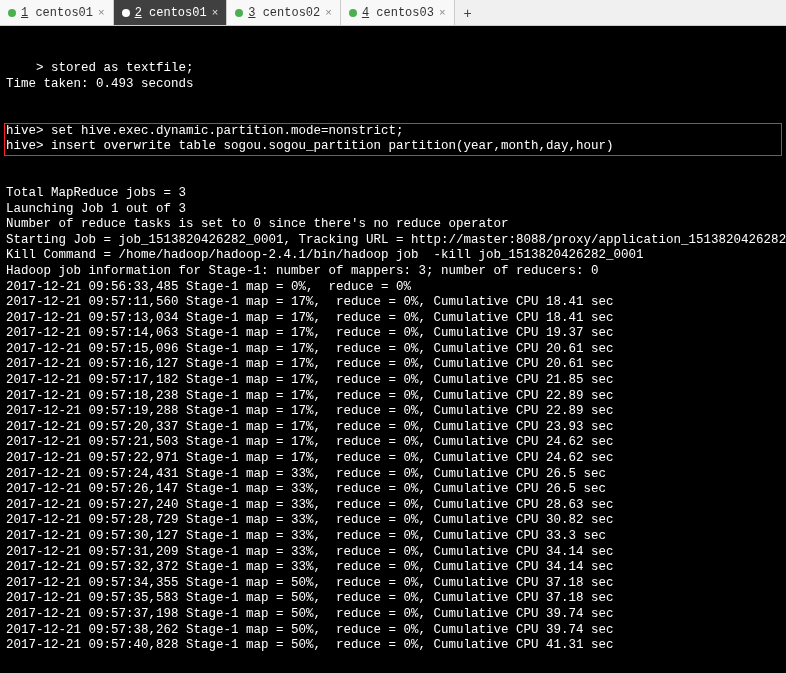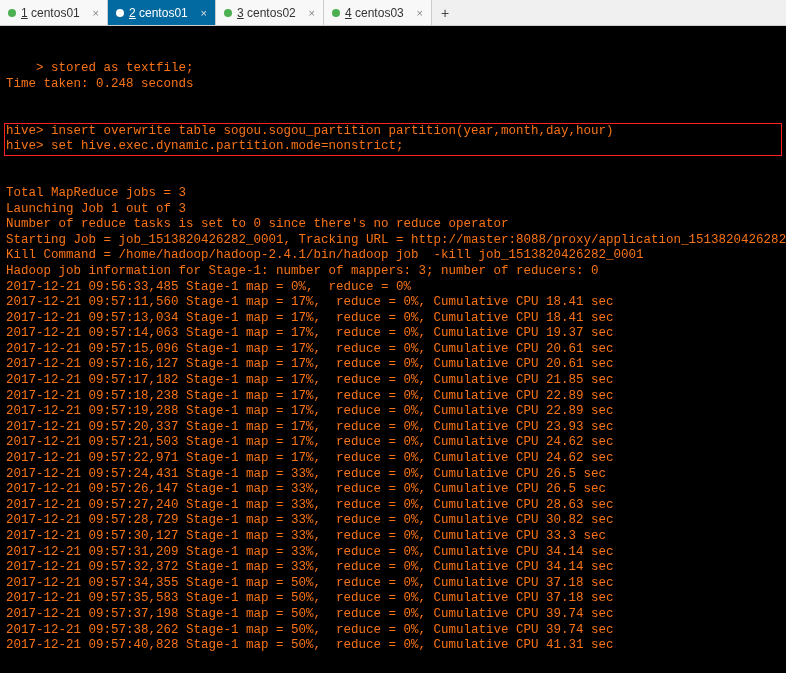--- a/index.html
+++ b/index.html
@@ -18,28 +18,28 @@
   display: flex;
   align-items: stretch;
 }
 .tab {
   display: flex;
   align-items: center;
   padding: 0 8px;
   border-right: 1px solid #ccc;
   background: #f8f8f8;
   cursor: pointer;
-  font-family: Liberation Sans, sans-serif;
+  font-family: Liberation Mono, monospace;
   font-size: 12px;
   color: #333;
   gap: 5px;
   min-width: 108px;
 }
 .tab.active {
-  background: #0369a1;
+  background: #404040;
   color: #fff;
 }
 .tab .dot {
   width: 8px;
   height: 8px;
   border-radius: 50%;
   background: #4caf50;
   flex-shrink: 0;
 }
 .tab.active .dot { background: #fff; }
@@ -55,21 +55,21 @@
   align-items: center;
   justify-content: center;
   width: 26px;
   color: #444;
   cursor: pointer;
   font-size: 14px;
   font-family: Arial, sans-serif;
 }
 .terminal {
   background: #000;
-  color: #f97316;
+  color: #ffffff;
   padding: 4px 6px;
   line-height: 15.6px;
   white-space: pre;
   height: calc(100% - 26px);
   overflow: hidden;
 }
 .terminal .line { white-space: pre; }
 .highlight-box {
   border: 1.5px solid #ff2020;
   margin: -1px -2px;
@@ -96,16 +96,16 @@
       <span class="x">×</span>
     </div>
     <div class="tab">
       <span class="dot"></span>
       <span><span class="num">4</span> centos03</span>
       <span class="x">×</span>
     </div>
     <div class="tab-add">+</div>
   </div>
 <div class="terminal">
-  <div id="pre-box"><div class="line">    &gt; stored as textfile;</div><div class="line">Time taken: 0.248 seconds</div></div>
-  <div class="highlight-box" id="boxed"><div class="line">hive&gt; insert overwrite table sogou.sogou_partition partition(year,month,day,hour)</div><div class="line">hive&gt; set hive.exec.dynamic.partition.mode=nonstrict;</div></div>
+  <div id="pre-box"><div class="line">    &gt; stored as textfile;</div><div class="line">Time taken: 0.493 seconds</div></div>
+  <div class="highlight-box" id="boxed"><div class="line">hive&gt; set hive.exec.dynamic.partition.mode=nonstrict;</div><div class="line">hive&gt; insert overwrite table sogou.sogou_partition partition(year,month,day,hour)</div></div>
   <div id="post-box"><div class="line">Total MapReduce jobs = 3</div><div class="line">Launching Job 1 out of 3</div><div class="line">Number of reduce tasks is set to 0 since there's no reduce operator</div><div class="line">Starting Job = job_1513820426282_0001, Tracking URL = http://master:8088/proxy/application_1513820426282_0001/</div><div class="line">Kill Command = /home/hadoop/hadoop-2.4.1/bin/hadoop job  -kill job_1513820426282_0001</div><div class="line">Hadoop job information for Stage-1: number of mappers: 3; number of reducers: 0</div><div class="line">2017-12-21 09:56:33,485 Stage-1 map = 0%,  reduce = 0%</div><div class="line">2017-12-21 09:57:11,560 Stage-1 map = 17%,  reduce = 0%, Cumulative CPU 18.41 sec</div><div class="line">2017-12-21 09:57:13,034 Stage-1 map = 17%,  reduce = 0%, Cumulative CPU 18.41 sec</div><div class="line">2017-12-21 09:57:14,063 Stage-1 map = 17%,  reduce = 0%, Cumulative CPU 19.37 sec</div><div class="line">2017-12-21 09:57:15,096 Stage-1 map = 17%,  reduce = 0%, Cumulative CPU 20.61 sec</div><div class="line">2017-12-21 09:57:16,127 Stage-1 map = 17%,  reduce = 0%, Cumulative CPU 20.61 sec</div><div class="line">2017-12-21 09:57:17,182 Stage-1 map = 17%,  reduce = 0%, Cumulative CPU 21.85 sec</div><div class="line">2017-12-21 09:57:18,238 Stage-1 map = 17%,  reduce = 0%, Cumulative CPU 22.89 sec</div><div class="line">2017-12-21 09:57:19,288 Stage-1 map = 17%,  reduce = 0%, Cumulative CPU 22.89 sec</div><div class="line">2017-12-21 09:57:20,337 Stage-1 map = 17%,  reduce = 0%, Cumulative CPU 23.93 sec</div><div class="line">2017-12-21 09:57:21,503 Stage-1 map = 17%,  reduce = 0%, Cumulative CPU 24.62 sec</div><div class="line">2017-12-21 09:57:22,971 Stage-1 map = 17%,  reduce = 0%, Cumulative CPU 24.62 sec</div><div class="line">2017-12-21 09:57:24,431 Stage-1 map = 33%,  reduce = 0%, Cumulative CPU 26.5 sec</div><div class="line">2017-12-21 09:57:26,147 Stage-1 map = 33%,  reduce = 0%, Cumulative CPU 26.5 sec</div><div class="line">2017-12-21 09:57:27,240 Stage-1 map = 33%,  reduce = 0%, Cumulative CPU 28.63 sec</div><div class="line">2017-12-21 09:57:28,729 Stage-1 map = 33%,  reduce = 0%, Cumulative CPU 30.82 sec</div><div class="line">2017-12-21 09:57:30,127 Stage-1 map = 33%,  reduce = 0%, Cumulative CPU 33.3 sec</div><div class="line">2017-12-21 09:57:31,209 Stage-1 map = 33%,  reduce = 0%, Cumulative CPU 34.14 sec</div><div class="line">2017-12-21 09:57:32,372 Stage-1 map = 33%,  reduce = 0%, Cumulative CPU 34.14 sec</div><div class="line">2017-12-21 09:57:34,355 Stage-1 map = 50%,  reduce = 0%, Cumulative CPU 37.18 sec</div><div class="line">2017-12-21 09:57:35,583 Stage-1 map = 50%,  reduce = 0%, Cumulative CPU 37.18 sec</div><div class="line">2017-12-21 09:57:37,198 Stage-1 map = 50%,  reduce = 0%, Cumulative CPU 39.74 sec</div><div class="line">2017-12-21 09:57:38,262 Stage-1 map = 50%,  reduce = 0%, Cumulative CPU 39.74 sec</div><div class="line">2017-12-21 09:57:40,828 Stage-1 map = 50%,  reduce = 0%, Cumulative CPU 41.31 sec</div></div>
 </div>
 
 </body></html>

